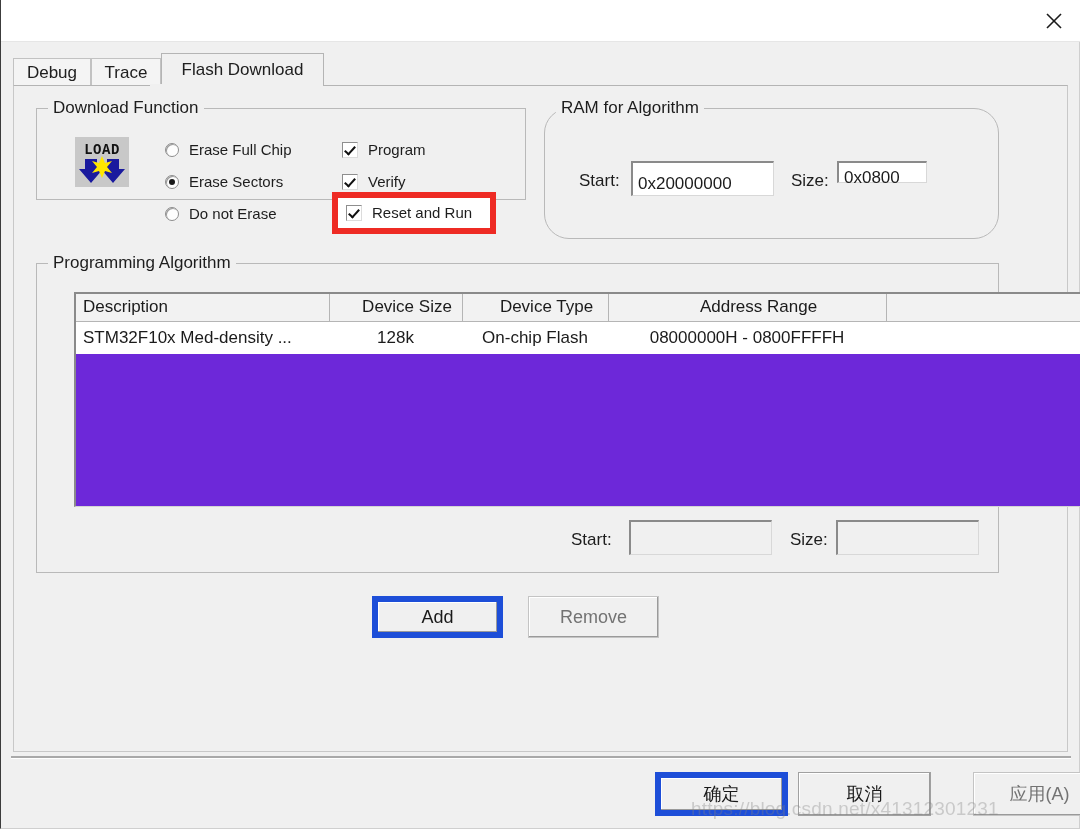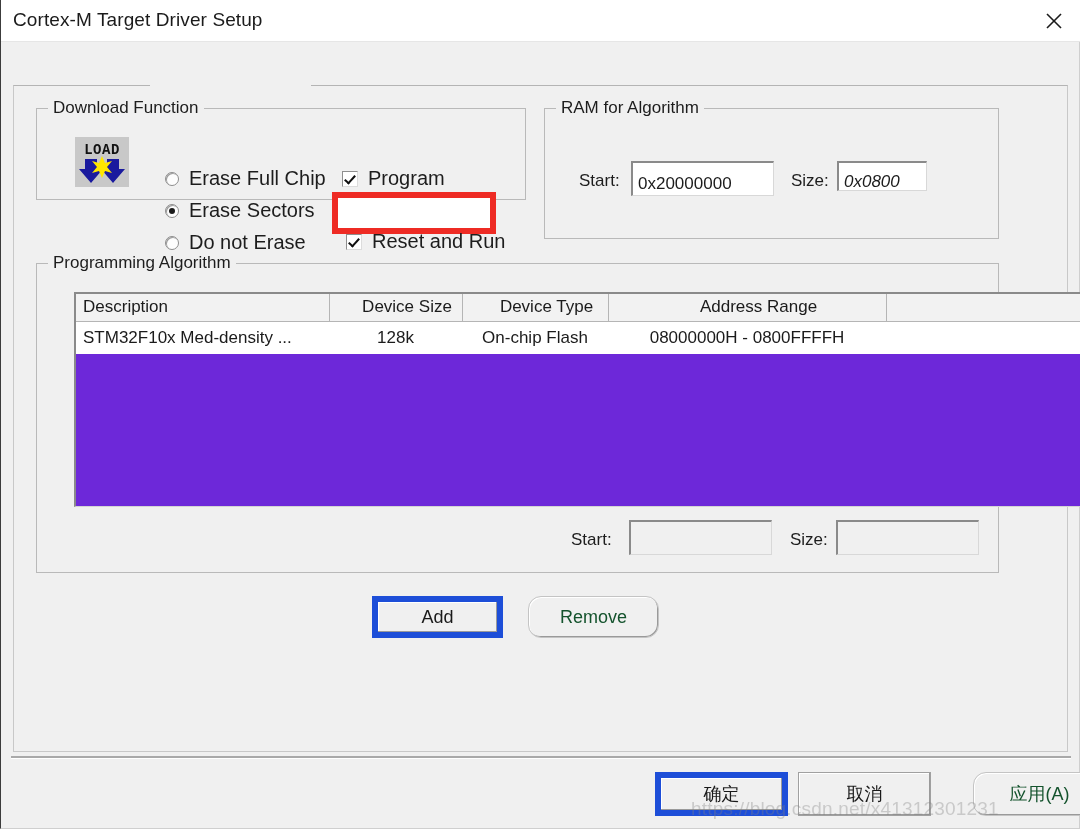--- a/index.html
+++ b/index.html
@@ -122,42 +122,41 @@
     top: -11px;
     left: 11px;
     background: #f0f0f0;
     padding: 0 5px;
     font-size: 17px;
     color: #1d1d1d;
     white-space: nowrap;
   }
 
   #grp-download { left: 35px;  top: 108px; width: 490px; height: 92px; }
-  #grp-ram      { left: 543px; top: 108px; width: 455px; height: 131px; }
+  #grp-ram      { left: 543px; top: 108px; width: 455px; height: 131px; border-radius: 25px; }
   #grp-prog     { left: 35px;  top: 263px; width: 963px; height: 310px; }
 
   
   .load-icon {
     position: absolute;
     left: 38px;
     top: 28px;
     width: 54px;
     height: 50px;
     background: #c8c8c8;
   }
 
   
   .opt-row {
     position: absolute;
     display: flex;
     align-items: center;
     white-space: nowrap;
-    font-size: 20px;
+    font-size: 15px;
     color: #1d1d1d;
-    margin-top: 26px;
   }
   .radio {
     width: 14px; height: 14px;
     border-radius: 50%;
     background: #fdfdfd;
     border: 1px solid #8d8d8d;
     box-shadow: inset 1px 1px 0 #9c9c9c, inset -1px -1px 0 #ffffff;
     box-sizing: border-box;
     margin-right: 10px;
     position: relative;
@@ -299,21 +298,21 @@
     align-items: center;
     justify-content: center;
     font-family: "Liberation Sans", sans-serif;
     white-space: nowrap;
     cursor: default;
   }
   .btn.default {
     border: 6px solid #1d4ed8;
     box-shadow: inset -1px -1px 0 #9a9a9a, inset 1px 1px 0 #ffffff;
   }
-  .btn.disabled { color: #14532d; border-color: #c4c4c4; border-radius: 13px; }
+  .btn.disabled { color: #737373; border-color: #c4c4c4; }
 
   .footer-sep {
     position: absolute;
     left: 10px;
     top: 756px;
     width: 1060px;
     height: 2px;
     background: #a9a9a9;
     border-bottom: 1px solid #ffffff;
   }
@@ -329,29 +328,33 @@
     z-index: 9;
     pointer-events: none;
   }
 </style>
 </head>
 <body>
 
 <div class="window">
 
   <div class="titlebar">
-    <div class="title-text">Cortex-M Target Driver Setup</div>
     <div class="close-btn">
       <svg width="22" height="22" viewBox="0 0 22 22">
         <line x1="4" y1="4" x2="18" y2="18" stroke="#1b1b1b" stroke-width="1.6"></line>
         <line x1="18" y1="4" x2="4" y2="18" stroke="#1b1b1b" stroke-width="1.6"></line>
       </svg>
     </div>
   </div>
 
+  <div class="tabstrip">
+    <div class="tab inactive tab-debug">Debug</div>
+    <div class="tab inactive tab-trace">Trace</div>
+    <div class="tab active tab-flash">Flash Download</div>
+  </div>
   <div class="tabpanel"></div>
   <div class="tabpanel-cover"></div>
 
   <div class="group" id="grp-download">
     <div class="group-title">Download Function</div>
 
     <div class="load-icon">
       <svg width="54" height="50" viewBox="0 0 54 50">
         <rect x="0" y="0" width="54" height="50" fill="#c8c8c8"></rect>
         <text x="27" y="17" text-anchor="middle" font-family="'Liberation Mono', monospace" font-size="14" font-weight="bold" fill="#111111" letter-spacing="0.5">LOAD</text>
@@ -391,21 +394,21 @@
   </div>
   <div class="red-box"></div>
 
   <div class="group" id="grp-ram">
     <div class="group-title">RAM for Algorithm</div>
 
     <div class="fieldlabel" style="left:34px; top:62px;">Start:</div>
     <div class="textfield" style="left:86px; top:52px; width:143px; height:35px;">0x20000000</div>
 
     <div class="fieldlabel" style="left:246px; top:62px;">Size:</div>
-    <div class="textfield" style="left:292px; top:52px; width:90px; height:30px;font-style:italic;">0x0800</div>
+    <div class="textfield" style="left:292px; top:52px; width:90px; height:22px;">0x0800</div>
   </div>
 
   <div class="group" id="grp-prog">
     <div class="group-title">Programming Algorithm</div>
 
     <div class="table-wrap">
       <table class="algtable">
         <colgroup>
           <col style="width:253px">
           <col style="width:133px">

